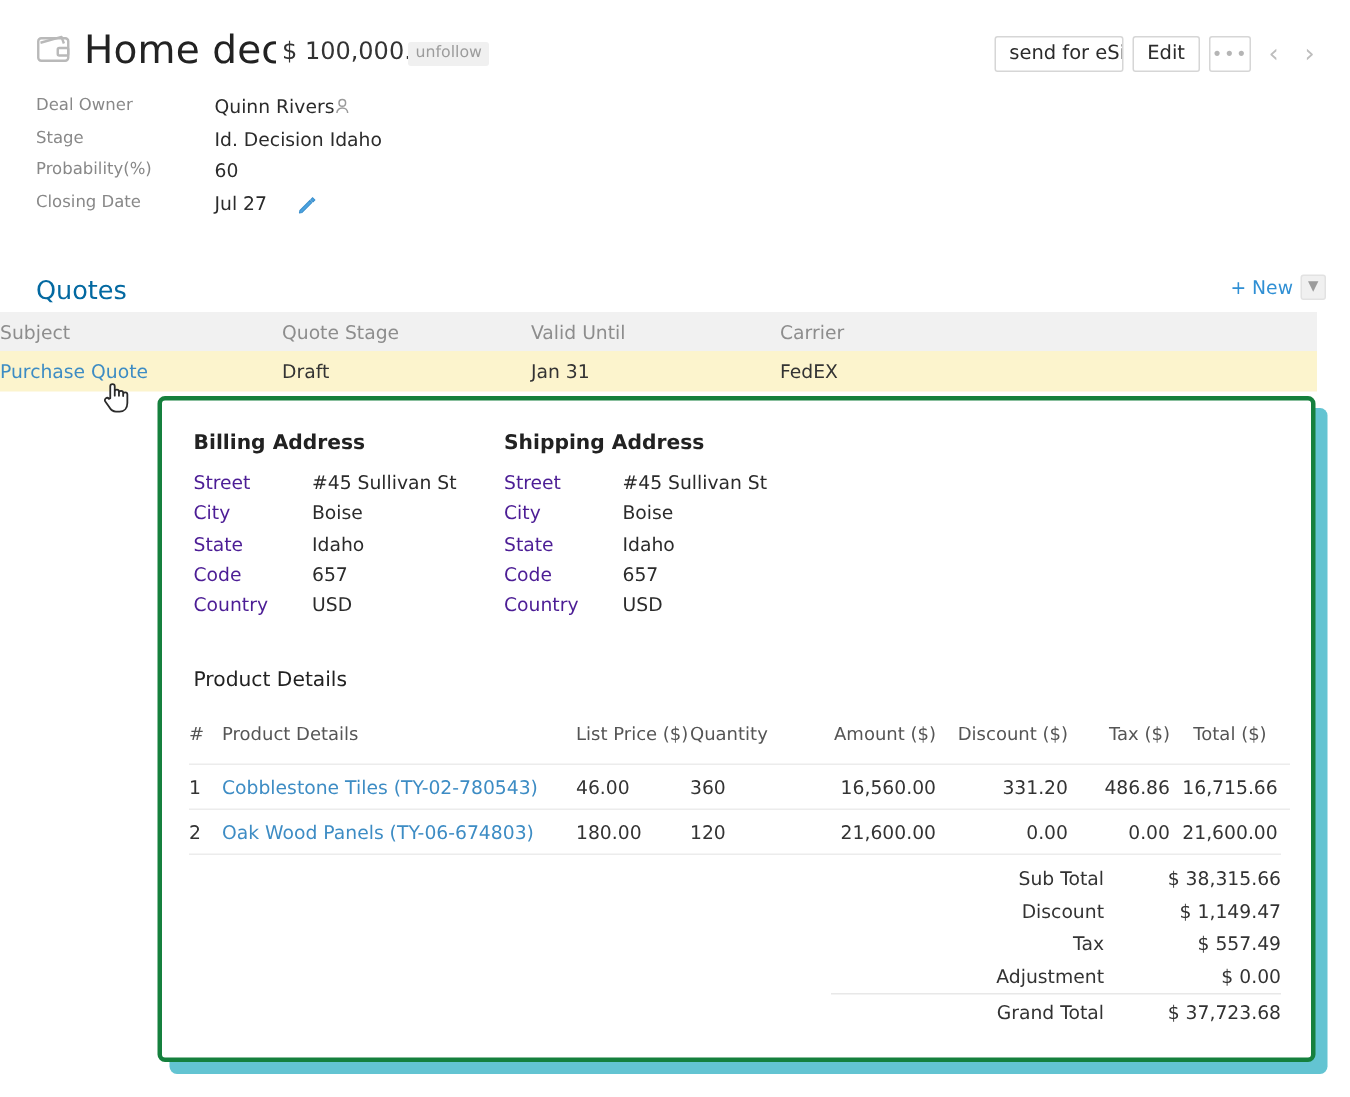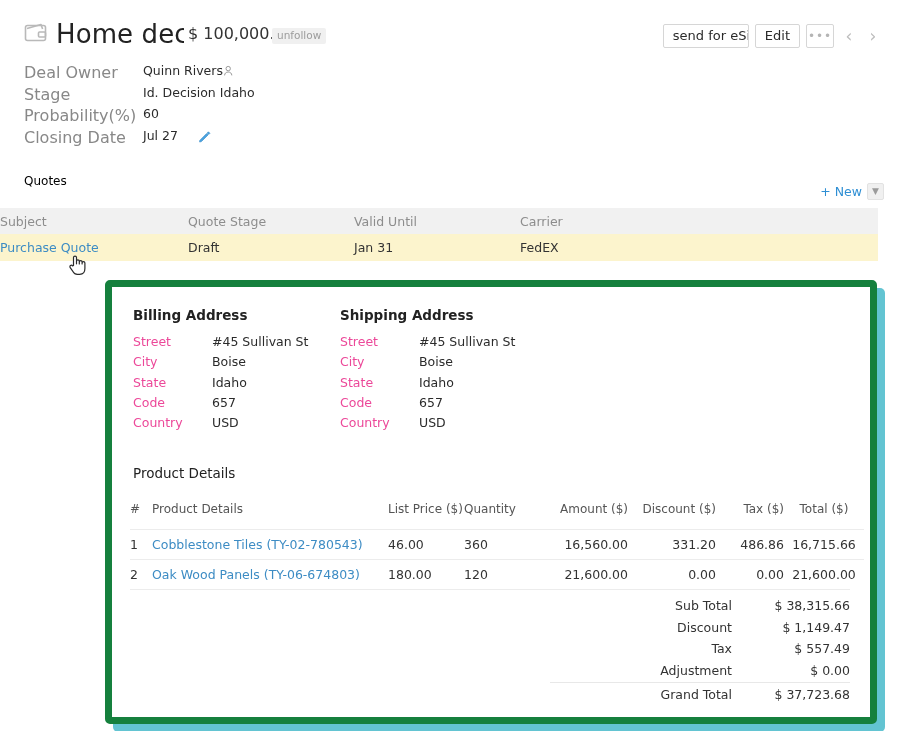--- a/index.html
+++ b/index.html
@@ -43,28 +43,28 @@
   .btn.esign { width: 86px; overflow: hidden; text-align: left; padding-right: 0; }
   .btn.dots { width: 28px; padding: 0; text-align: center; color: #b5b5b5; letter-spacing: 1px; font-size: 12px; }
   .nav-arrow {
     color: #bdbdbd; font-size: 17px; line-height: 24px; width: 18px; text-align: center;
     cursor: pointer; user-select: none;
   }
 
   
   .fields { position: absolute; left: 24px; top: 63px; width: 460px; }
   .frow { position: relative; height: 21.5px; }
-  .flabel { position: absolute; left: 0; top: 0; font-size: 16px; color: #888; }
+  .flabel { position: absolute; left: 0; top: 0; font-size: 11px; color: #888; }
   .fvalue { position: absolute; left: 119px; top: 0; font-size: 12.5px; color: #2b2b2b; }
   .user-ico { display: inline-block; vertical-align: -2px; margin-left: 0px; }
   .pencil { display: inline-block; vertical-align: -3px; margin-left: 20px; }
 
   
   .quotes-hd {
-    position: absolute; left: 24px; top: 174px; font-size: 12px; color: #000000;
+    position: absolute; left: 24px; top: 184px; font-size: 17px; color: #0369a1;
   }
   .new-btn {
     position: absolute; right: 38px; top: 184px; font-size: 12.5px; color: #2f8fd4; cursor: pointer;
   }
   .new-caret {
     position: absolute; right: 16px; top: 183px; width: 17px; height: 17px;
     background: #f0f0f0; border: 1px solid #e2e2e2; border-radius: 2px;
     color: #9b9b9b; font-size: 9px; line-height: 15px; text-align: center; cursor: pointer;
   }
   .qtable { position: absolute; left: 0; top: 208px; width: 878px; }
@@ -79,34 +79,33 @@
   .qc4 { flex: 1; }
   .qlink { color: #3d8cc4; cursor: pointer; }
 
   
   .cursor { position: absolute; left: 68px; top: 254px; width: 20px; height: 24px; z-index: 40; }
 
   
   .popup {
     position: absolute; left: 105px; top: 264px; width: 772px; height: 444px;
     background: #ffffff;
-    border: 7px solid #15803d;
+    border: 3px solid #15803d;
     border-radius: 5px;
     box-shadow: 8px 8px 0 0 #63c4d2;
     z-index: 30;
-    margin-top: 16px;
   }
   .pop-inner { position: relative; width: 100%; height: 100%; padding: 20px 22px; }
 
   .addr-head { font-size: 13.5px; color: #222; font-weight: 600; }
   .addr-block { position: absolute; }
   .addr-billing { left: 21px; top: 20px; }
   .addr-shipping { left: 228px; top: 20px; }
   .arow { position: relative; height: 20.3px; }
-  .alabel { position: absolute; left: 0; top: 0; font-size: 12.5px; color: #ec4899; }
+  .alabel { position: absolute; left: 0; top: 0; font-size: 12.5px; color: #4c1d95; }
   .avalue { position: absolute; left: 79px; top: 0; font-size: 12.5px; color: #2b2b2b; white-space: nowrap; }
   .addr-rows { margin-top: 11px; }
 
   .pd-title { position: absolute; left: 21px; top: 178px; font-size: 13.5px; color: #222; }
 
   .pdtable { position: absolute; left: 18px; top: 215px; width: 734px; }
   .pd-hd { display: flex; height: 27px; align-items: flex-start; }
   .pd-hd .c { font-size: 12px; color: #555; }
   .pd-row { display: flex; height: 30px; align-items: center; border-top: 1px solid #ececec; }
   .pd-row .c { font-size: 12.5px; color: #333; }

